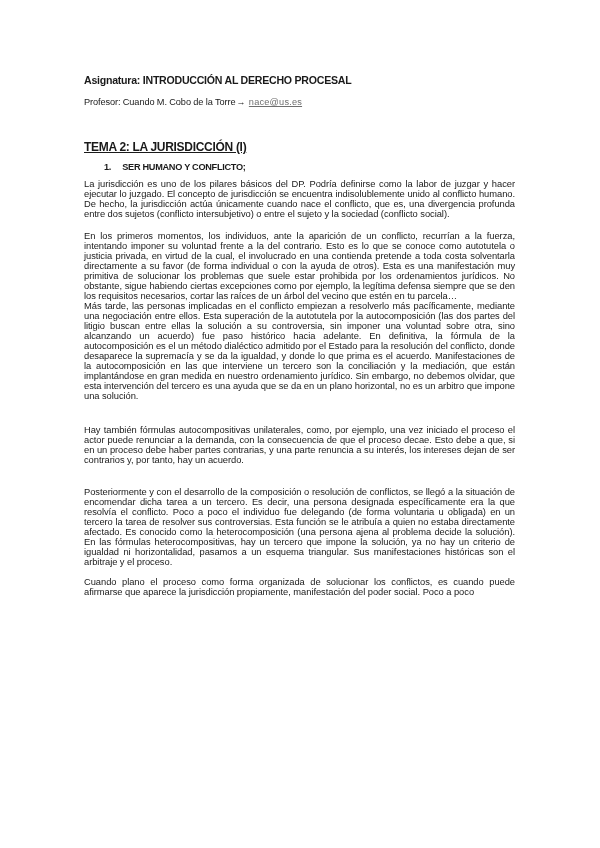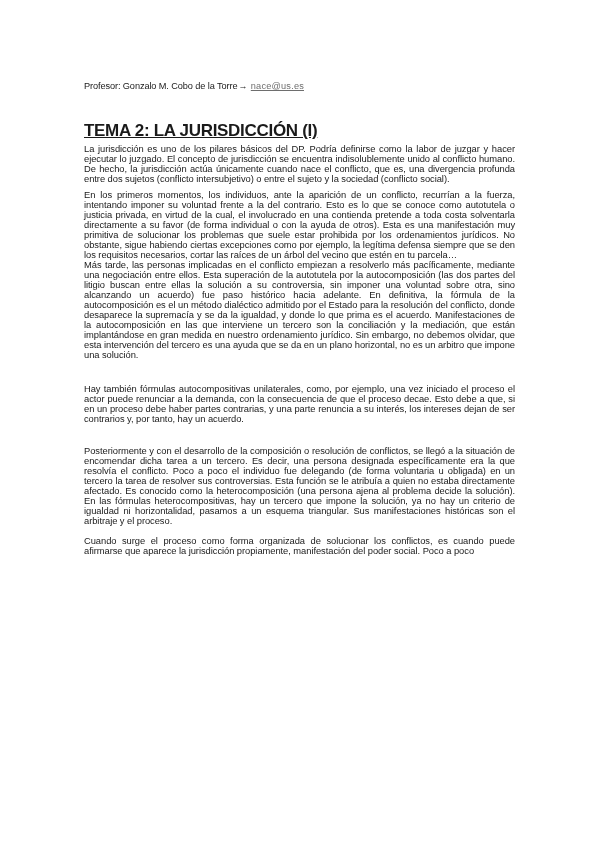--- a/index.html
+++ b/index.html
@@ -39,21 +39,21 @@
     .professor-line .arrow {
       font-size: 9px;
       margin: 0 1px;
     }
     .professor-line a {
       color: #6e6e6e;
       text-decoration: underline;
       letter-spacing: 0.2px;
     }
     .topic-title {
-      font-size: 17px;
+      font-size: 12px;
       font-weight: bold;
       text-decoration: underline;
       letter-spacing: -0.3px;
       margin-top: 30px;
       height: 16px;
       line-height: 16px;
     }
     .section-item {
       font-size: 9.2px;
       font-weight: bold;
@@ -68,38 +68,43 @@
       width: 16px;
     }
     .body-para {
       font-size: 9.35px;
       line-height: 10px;
       text-align: justify;
       letter-spacing: -0.05px;
       margin: 0;
     }
     .p1 { margin-top: 5px; }
-    .p2 { margin-top: 6px; }
+    .p2 { margin-top: 12px; }
     .p3 { }
     .p4 { margin-top: 24px; }
     .p5 { margin-top: 22px; }
     .p6 { margin-top: 10px; }
   </style>
 </head>
 <body>
 
 <div class="page">
+  <div class="subject-line">Asignatura: INTRODUCCIÓN AL DERECHO PROCESAL</div>
 
   <div class="professor-line">
-    <span>Profesor: Gonzalo M. Cobo de la Torre</span><span class="arrow">→</span>
+    <span>Profesor: Cuando M. Cobo de la Torre</span><span class="arrow">→</span>
     <a>nace@us.es</a>
   </div>
 
   <div class="topic-title">TEMA 2: LA JURISDICCIÓN (I)</div>
 
+  <div class="section-item">
+    <span class="num">1.</span>
+    <span>SER HUMANO Y CONFLICTO;</span>
+  </div>
 
   <p class="body-para p1">La jurisdicción es uno de los pilares básicos del DP. Podría definirse como la labor de juzgar y hacer ejecutar lo juzgado. El concepto de jurisdicción se encuentra indisolublemente unido al conflicto humano. De hecho, la jurisdicción actúa únicamente cuando nace el conflicto, que es, una divergencia profunda entre dos sujetos (conflicto intersubjetivo) o entre el sujeto y la sociedad (conflicto social).</p>
   <p class="body-para p2">En los primeros momentos, los individuos, ante la aparición de un conflicto, recurrían a la fuerza, intentando imponer su voluntad frente a la del contrario. Esto es lo que se conoce como autotutela o justicia privada, en virtud de la cual, el involucrado en una contienda pretende a toda costa solventarla directamente a su favor (de forma individual o con la ayuda de otros). Esta es una manifestación muy primitiva de solucionar los problemas que suele estar prohibida por los ordenamientos jurídicos. No obstante, sigue habiendo ciertas excepciones como por ejemplo, la legítima defensa siempre que se den los requisitos necesarios, cortar las raíces de un árbol del vecino que estén en tu parcela…</p>
   <p class="body-para p3">Más tarde, las personas implicadas en el conflicto empiezan a resolverlo más pacíficamente, mediante una negociación entre ellos. Esta superación de la autotutela por la autocomposición (las dos partes del litigio buscan entre ellas la solución a su controversia, sin imponer una voluntad sobre otra, sino alcanzando un acuerdo) fue paso histórico hacia adelante. En definitiva, la fórmula de la autocomposición es el un método dialéctico admitido por el Estado para la resolución del conflicto, donde desaparece la supremacía y se da la igualdad, y donde lo que prima es el acuerdo. Manifestaciones de la autocomposición en las que interviene un tercero son la conciliación y la mediación, que están implantándose en gran medida en nuestro ordenamiento jurídico. Sin embargo, no debemos olvidar, que esta intervención del tercero es una ayuda que se da en un plano horizontal, no es un arbitro que impone una solución.</p>
   <p class="body-para p4">Hay también fórmulas autocompositivas unilaterales, como, por ejemplo, una vez iniciado el proceso el actor puede renunciar a la demanda, con la consecuencia de que el proceso decae. Esto debe a que, si en un proceso debe haber partes contrarias, y una parte renuncia a su interés, los intereses dejan de ser contrarios y, por tanto, hay un acuerdo.</p>
   <p class="body-para p5">Posteriormente y con el desarrollo de la composición o resolución de conflictos, se llegó a la situación de encomendar dicha tarea a un tercero. Es decir, una persona designada específicamente era la que resolvía el conflicto. Poco a poco el individuo fue delegando (de forma voluntaria u obligada) en un tercero la tarea de resolver sus controversias. Esta función se le atribuía a quien no estaba directamente afectado. Es conocido como la heterocomposición (una persona ajena al problema decide la solución). En las fórmulas heterocompositivas, hay un tercero que impone la solución, ya no hay un criterio de igualdad ni horizontalidad, pasamos a un esquema triangular. Sus manifestaciones históricas son el arbitraje y el proceso.</p>
-  <p class="body-para p6">Cuando surge el proceso como forma organizada de solucionar los conflictos, es cuando puede afirmarse que aparece la jurisdicción propiamente, manifestación del poder social. Poco a poco</p>
+  <p class="body-para p6">Cuando plano el proceso como forma organizada de solucionar los conflictos, es cuando puede afirmarse que aparece la jurisdicción propiamente, manifestación del poder social. Poco a poco</p>
 </div>
 
 </body></html>

